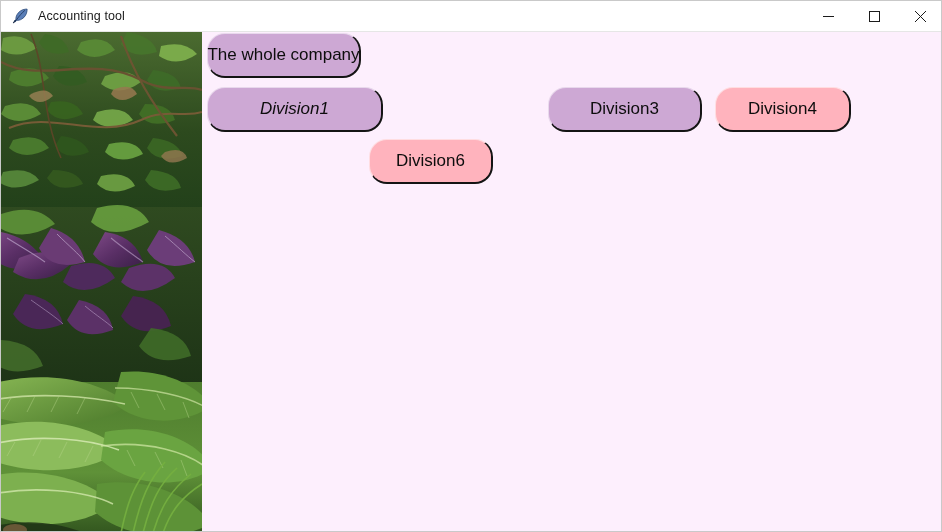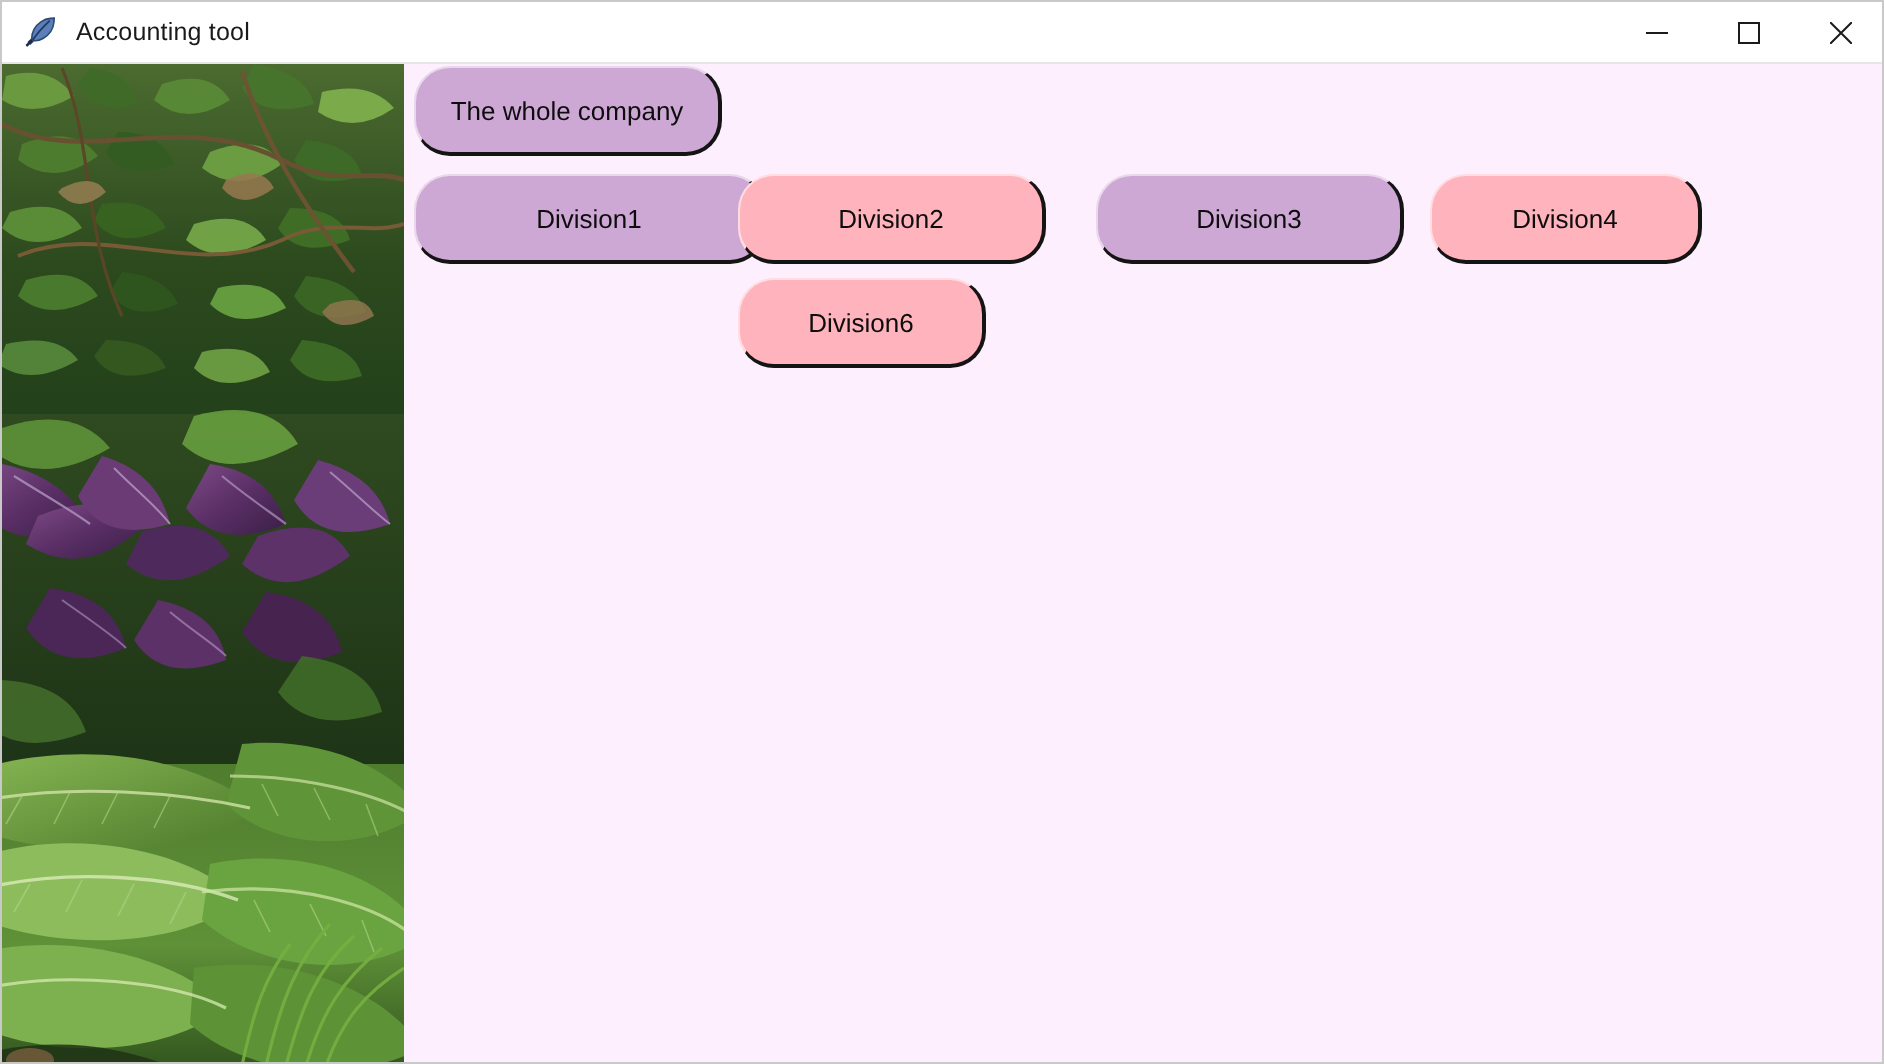--- a/index.html
+++ b/index.html
@@ -69,21 +69,21 @@
   .panel {
     position:absolute; left:201px; top:0;
     width:741px; height:501px;
     background:#fdeffd;
   }
 
   
   .btn {
     position:absolute;
     display:flex; align-items:center; justify-content:center;
-    font-size:13px;
+    font-size:17px;
     color:#0d0d0d;
     text-align:center;
     border-top:1px solid rgba(255,255,255,.55);
     border-left:1px solid rgba(255,255,255,.55);
     border-right:2px solid #141414;
     border-bottom:2px solid #141414;
     white-space:nowrap;
     cursor:pointer;
     user-select:none;
     border-radius:18px;
@@ -260,27 +260,24 @@
         </g>
       </svg>
     </div>
 
     <div class="panel">
 
       <div class="btn purple" style="left:5px;  top:1px;   width:154px; height:45px;">
         <span>The whole company</span>
       </div>
 
-      <div class="btn purple" style="left:5px;  top:55px;  width:176px; height:45px;">
+      <div class="btn purple" style="left:5px;  top:55px;  width:176px; height:45px;font-style:italic;">
         <span>Division1</span>
       </div>
 
-      <div class="btn pink" style="left:167px; top:55px;  width:154px; height:45px;">
-        <span>Division2</span>
-      </div>
 
       <div class="btn purple" style="left:346px; top:55px;  width:154px; height:45px;">
         <span>Division3</span>
       </div>
 
       <div class="btn pink" style="left:513px; top:55px;  width:136px; height:45px;">
         <span>Division4</span>
       </div>
 
 

